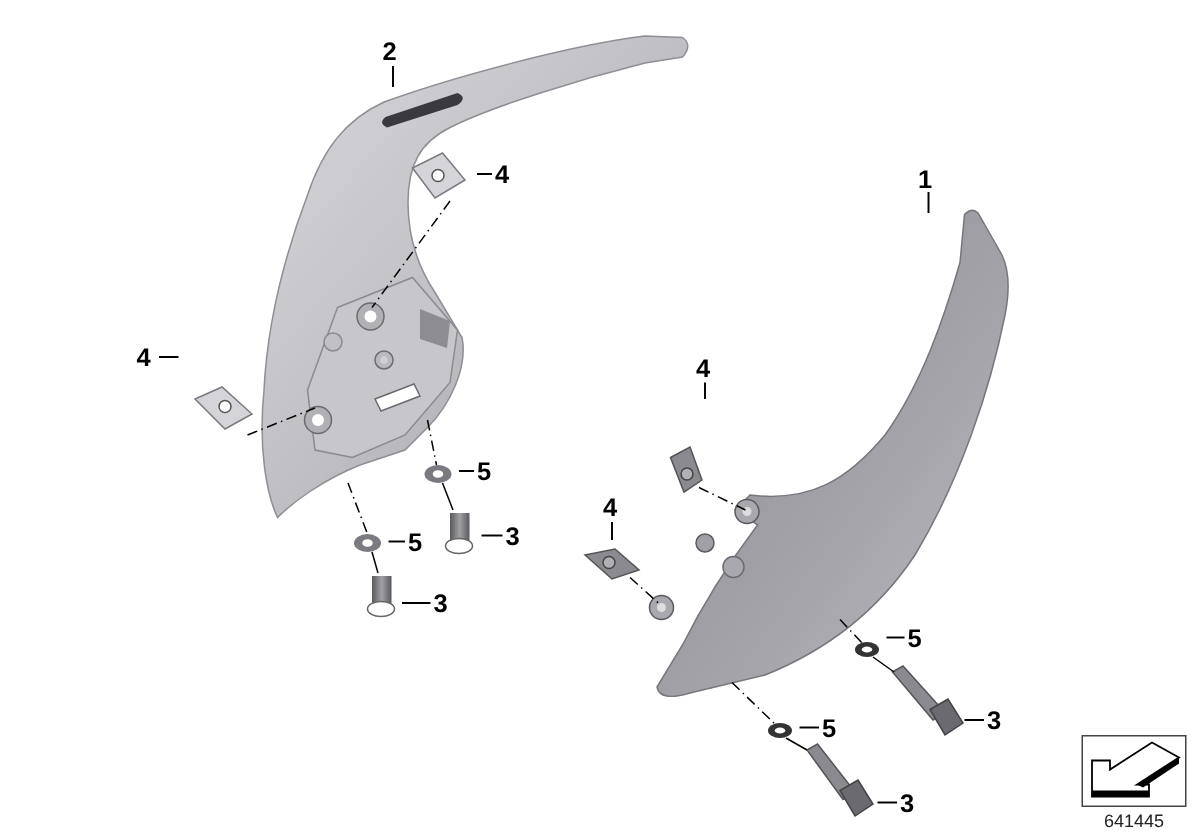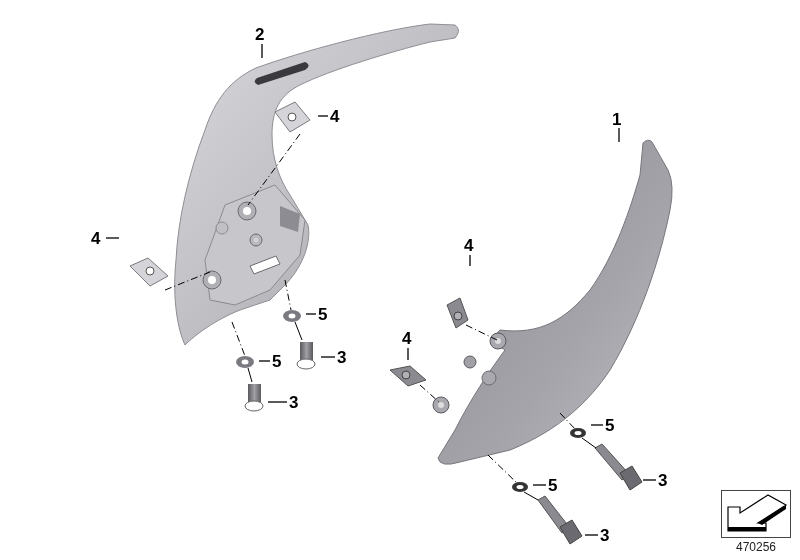--- a/index.html
+++ b/index.html
@@ -139,13 +139,13 @@
 <div class="callout" style="left:658px;top:472px;">3</div>
 <div class="callout" style="left:600px;top:527px;">3</div>
 
 <div class="nav-box">
   <svg width="68" height="46" viewBox="0 0 68 46">
     <path d="M6,16 L6,40 L44,40 L44,32 L36,32 L64,14 L46,4 L18,22 L18,16 Z" fill="#fff" stroke="#000" stroke-width="1.2"></path>
     <path d="M6,36 L44,36 L44,40 L6,40 Z" fill="#000"></path>
     <path d="M36,32 L64,14 L64,18 L40,34 Z" fill="#000"></path>
   </svg>
 </div>
-<div class="ref-number">470256</div>
+<div class="ref-number">641445</div>
 
 </body></html>

